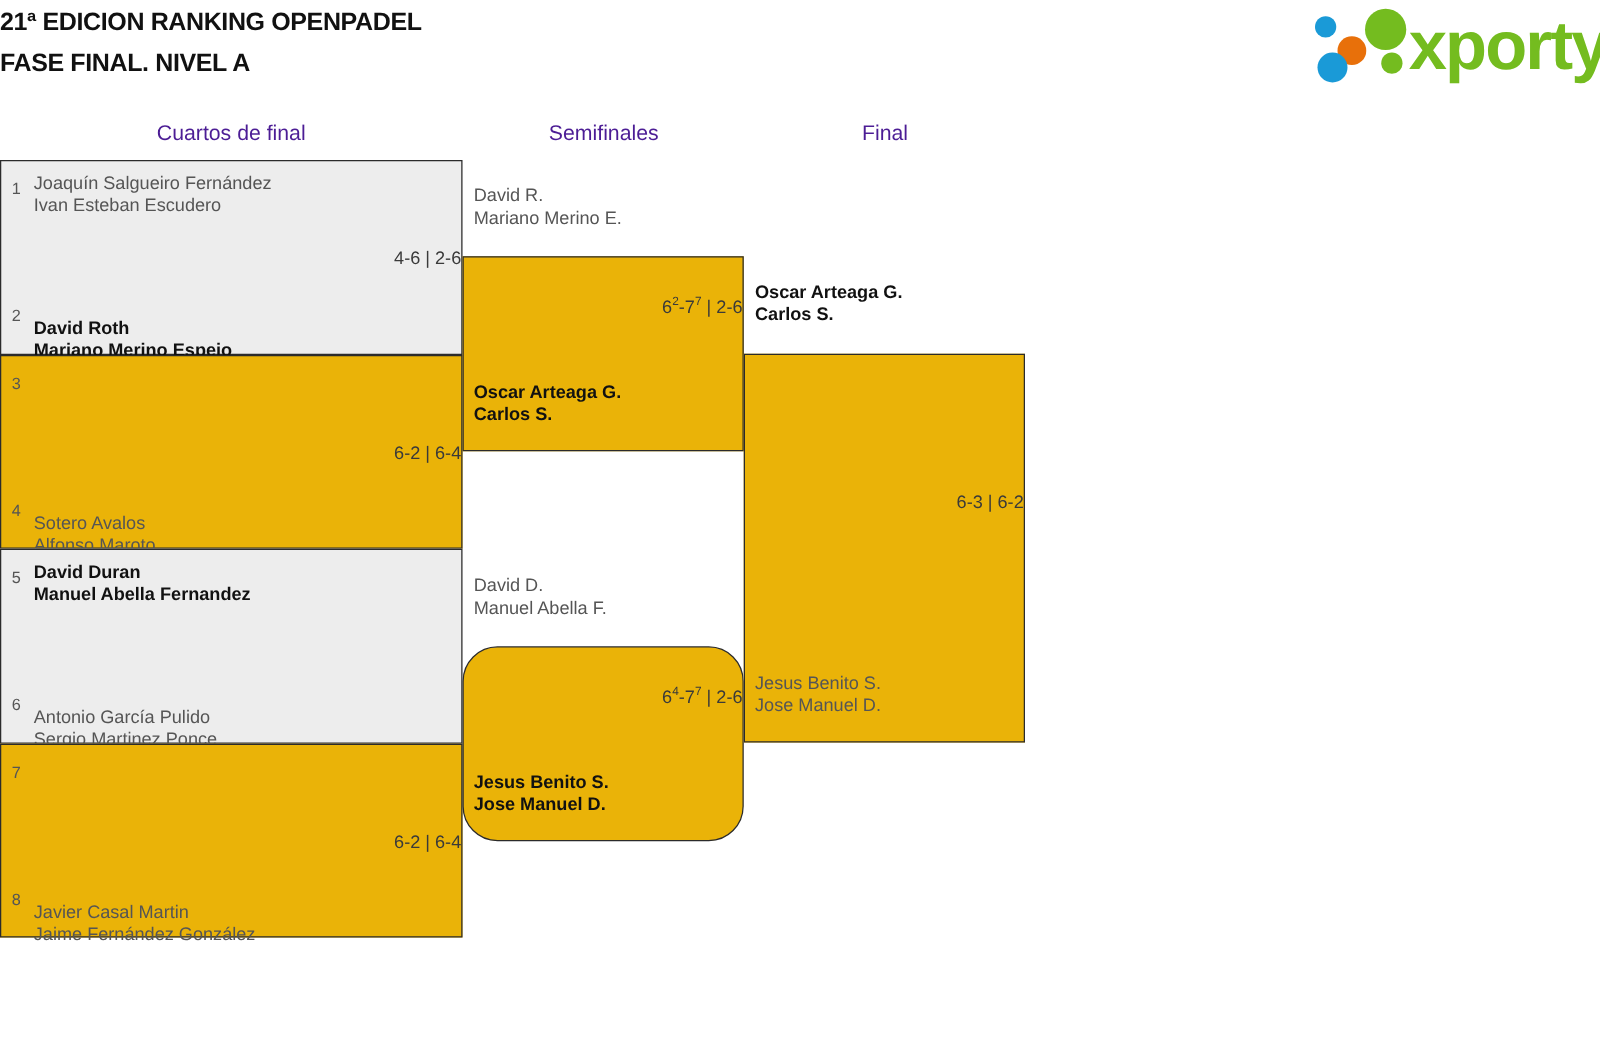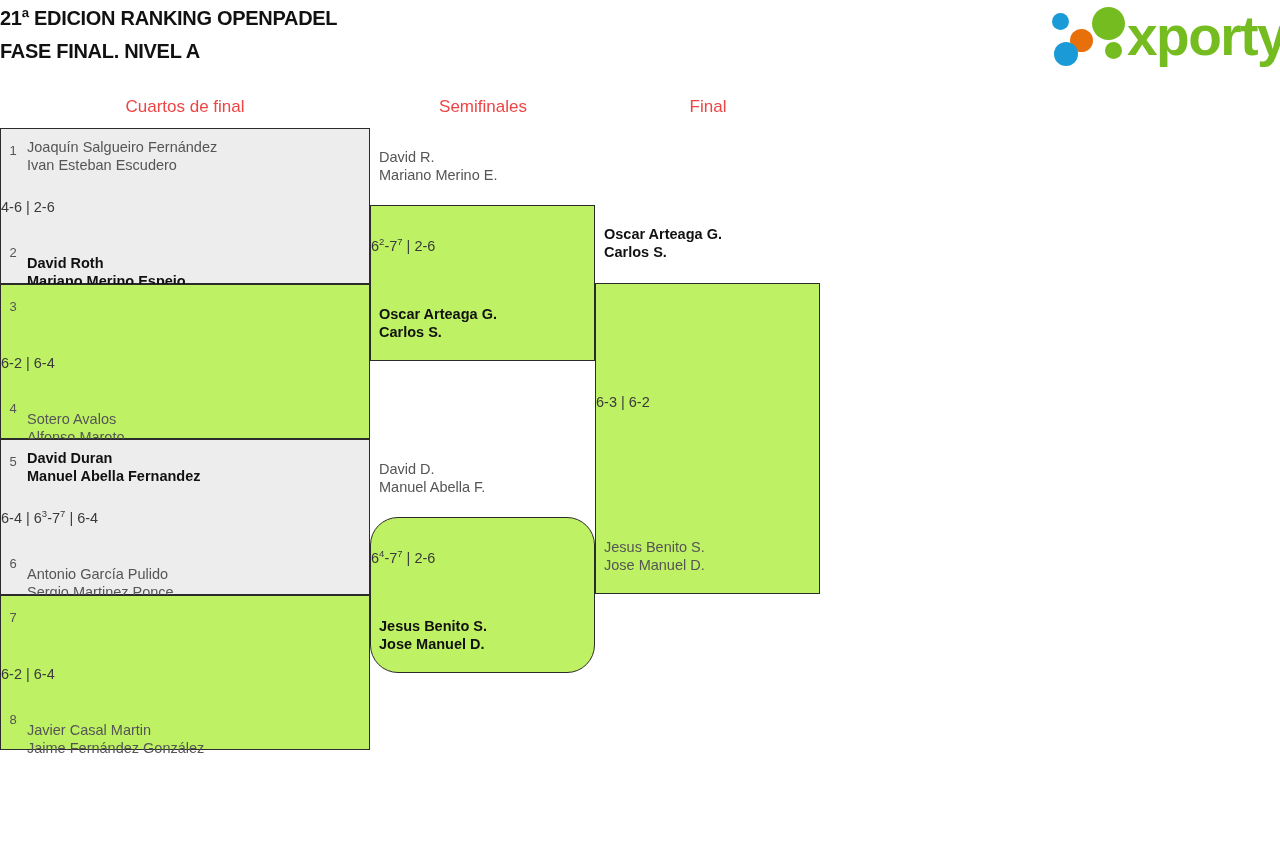--- a/index.html
+++ b/index.html
@@ -55,34 +55,34 @@
     color: #74bc1f;
     letter-spacing: -1.5px;
     line-height: 68px;
   }
 
   
   .round-header {
     position: absolute;
     font-size: 17px;
     font-weight: 400;
-    color: #ef4444;
+    color: #4c1d95;
     text-align: center;
     line-height: 22px;
   }
   #round-header-qf { left: 40px;  top: 96px; width: 290px; }
   #round-header-sf { left: 378px; top: 96px; width: 210px; }
   #round-header-f  { left: 602px; top: 96px; width: 212px; }
 
   
   .match {
     position: absolute;
     box-sizing: border-box;
     border: 1px solid #2b2b2b;
-    background: #bef264;
+    background: #eab308;
   }
   .match.shaded { background: #ededed; }
 
   .seed {
     position: absolute;
     left: 4px;
     width: 16px;
     text-align: center;
     font-size: 13px;
     color: #555555;
@@ -98,21 +98,21 @@
     white-space: pre-line;
   }
   .team.winner {
     color: #111111;
     font-weight: 700;
   }
   .score {
     position: absolute;
     left: 0;
     right: 0;
-    text-align: left;
+    text-align: right;
     font-size: 14.5px;
     line-height: 18px;
     color: #3a3a3a;
   }
   .score sup {
     font-size: 9.5px;
     vertical-align: super;
     line-height: 0;
   }
 
@@ -176,21 +176,20 @@
   <span class="score">6-2 | 6-4</span>
   <span class="seed seed-bottom">4</span>
   <span class="team team-bottom">Sotero Avalos
 Alfonso Maroto</span>
 </div>
 
 <div class="match qf shaded" id="qf-3">
   <span class="seed seed-top">5</span>
   <span class="team team-top winner">David Duran
 Manuel Abella Fernandez</span>
-  <span class="score">6-4 | 6<sup>3</sup>-7<sup>7</sup> | 6-4</span>
   <span class="seed seed-bottom">6</span>
   <span class="team team-bottom">Antonio García Pulido
 Sergio Martinez Ponce</span>
 </div>
 
 <div class="match qf" id="qf-4">
   <span class="seed seed-top">7</span>
   <span class="score">6-2 | 6-4</span>
   <span class="seed seed-bottom">8</span>
   <span class="team team-bottom">Javier Casal Martin

